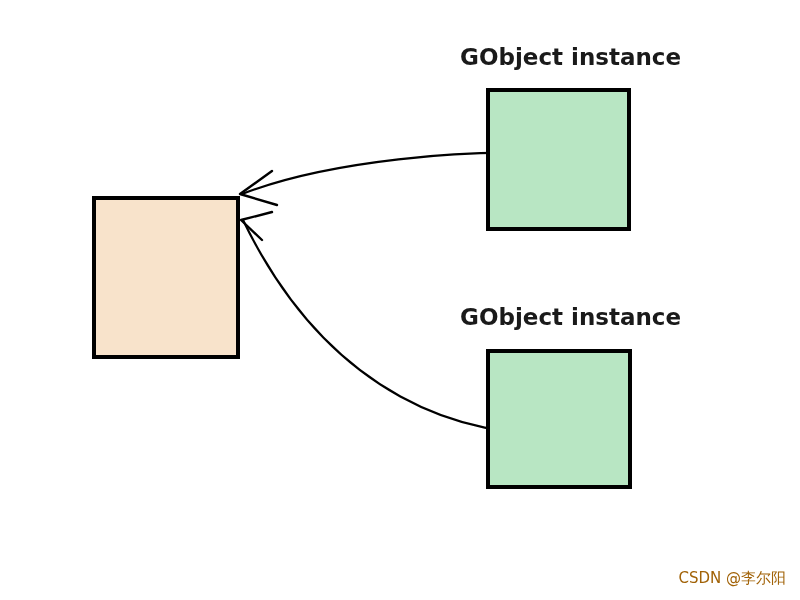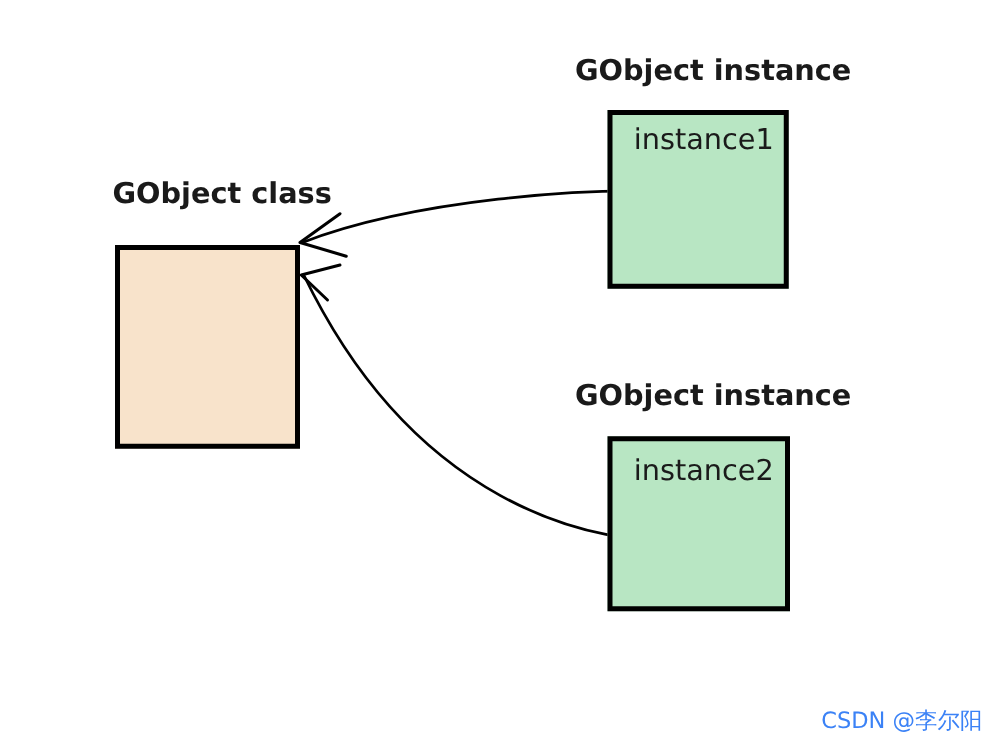--- a/index.html
+++ b/index.html
@@ -86,22 +86,22 @@
     left: 0;
     top: 0;
     width: 800px;
     height: 600px;
     pointer-events: none;
   }
   #watermark {
     position: absolute;
     right: 14px;
     bottom: 12px;
-    font-size: 18px;
-    color: #3b82f6;
+    font-size: 15px;
+    color: #a16207;
     white-space: nowrap;
     font-family: "DejaVu Sans", "Liberation Sans", sans-serif;
   }
 </style>
 </head>
 <body>
 
 <div id="canvas">
 
   <svg id="edges" viewBox="0 0 800 600" xmlns="http://www.w3.org/2000/svg">
@@ -112,26 +112,23 @@
       <path d="M 272 171 L 240 194 L 277 205" fill="none" stroke="#000000" stroke-width="2.4" stroke-linecap="round" stroke-linejoin="round"></path>
     </g>
 
     <g>
       <path d="M 560 432 C 470 440 330 400 243 220" fill="none" stroke="#000000" stroke-width="2.2" stroke-linecap="round"></path>
 
       <path d="M 272 212 L 241 220 L 262 240" fill="none" stroke="#000000" stroke-width="2.4" stroke-linecap="round" stroke-linejoin="round"></path>
     </g>
   </svg>
 
-  <div class="label" id="class-label">GObject class</div>
   <div class="box" id="class-box"></div>
 
   <div class="label" id="instance1-title">GObject instance</div>
   <div class="box" id="instance1-box"></div>
-  <div class="box-text" id="instance1-text">instance1</div>
 
   <div class="label" id="instance2-title">GObject instance</div>
   <div class="box" id="instance2-box"></div>
-  <div class="box-text" id="instance2-text">instance2</div>
 
   <div id="watermark">CSDN @李尔阳</div>
 
 </div>
 
 </body></html>

